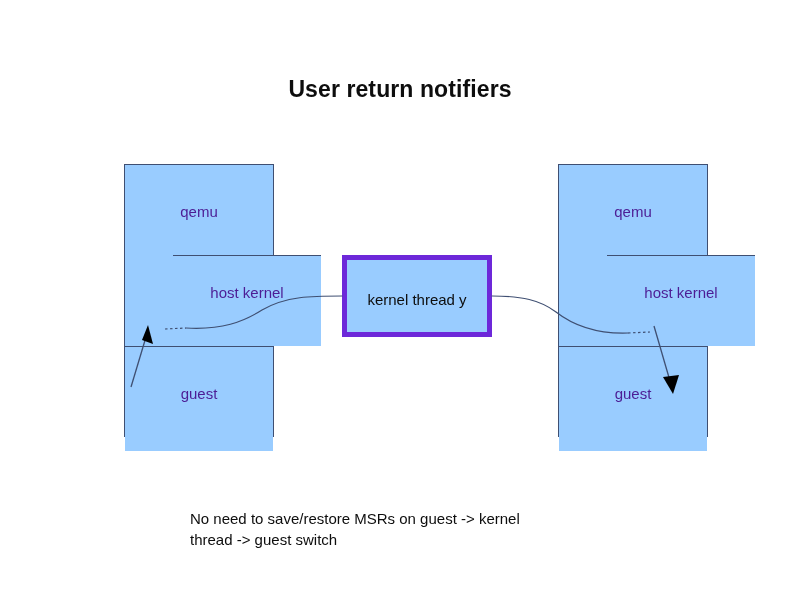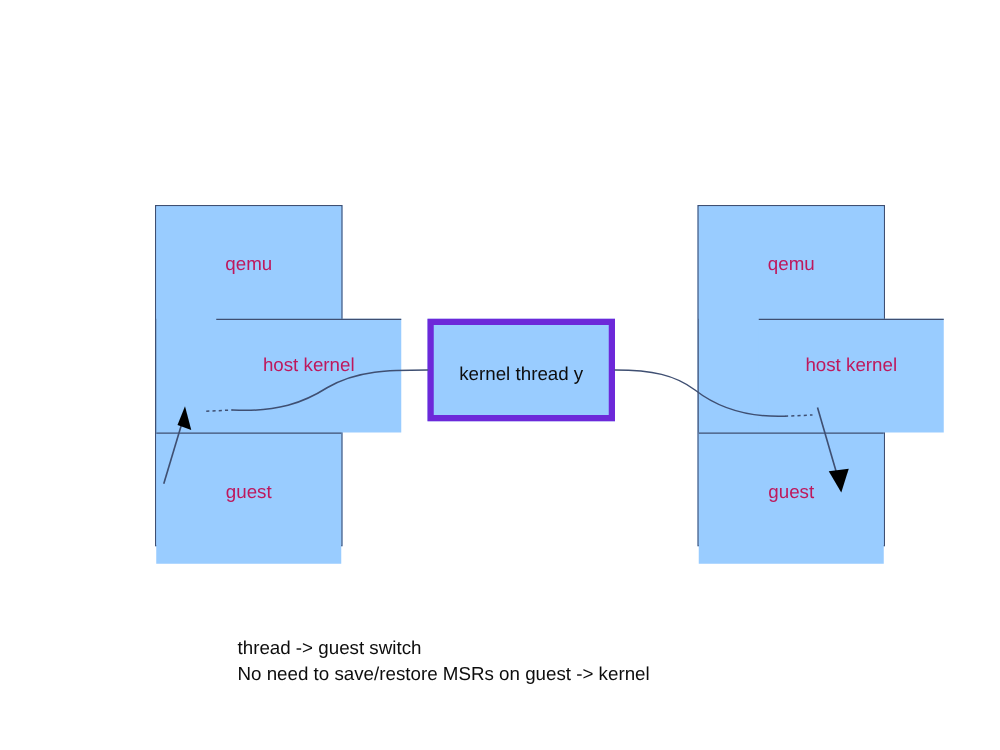--- a/index.html
+++ b/index.html
@@ -49,21 +49,21 @@
   }
   .stack-row.divider-top {
     border-top: 1px solid #3f4f72;
   }
   .row-label {
     position: absolute;
     left: 0;
     width: 100%;
     text-align: center;
     font-size: 15px;
-    color: #be185d;
+    color: #4c1d95;
     white-space: nowrap;
   }
 
   
   #stack-left  { left: 124px; top: 164px; width: 150px; height: 273px; }
   
   #stack-right { left: 558px; top: 164px; width: 150px; height: 273px; }
 
   .row-qemu   { top: 0px;   height: 90px; }
   .row-host   { top: 90px;  height: 91px; margin-left: 48px; }
@@ -114,20 +114,21 @@
     font-size: 15px;
     line-height: 21px;
     color: #0d0d0d;
   }
 </style>
 </head>
 <body>
 
 <div id="slide">
 
+  <div class="slide-title">User return notifiers</div>
 
   <div class="stack" id="stack-left">
     <div class="stack-row row-qemu">
       <span class="row-label">qemu</span>
     </div>
     <div class="stack-row row-host divider-top">
       <span class="row-label">host kernel</span>
     </div>
     <div class="stack-row row-guest divider-top">
       <span class="row-label">guest</span>
@@ -161,17 +162,17 @@
     <path d="M 628 333 L 650 332" fill="none" stroke="#3f4f72" stroke-width="1.2" stroke-dasharray="2.5 2.5" stroke-linecap="butt"></path>
 
     <line x1="131" y1="387" x2="146" y2="337" stroke="#3f4f72" stroke-width="1.3"></line>
     <polygon points="148,325 153,344 142,340" fill="#000000"></polygon>
 
     <line x1="654" y1="326" x2="670" y2="381" stroke="#3f4f72" stroke-width="1.3"></line>
     <polygon points="673,394 663,377 679,375" fill="#000000"></polygon>
   </svg>
 
   <div class="caption">
+    <div>No need to save/restore MSRs on guest -&gt; kernel</div>
     <div>thread -&gt; guest switch</div>
-    <div>No need to save/restore MSRs on guest -&gt; kernel</div>
   </div>
 
 </div>
 
 </body></html>

